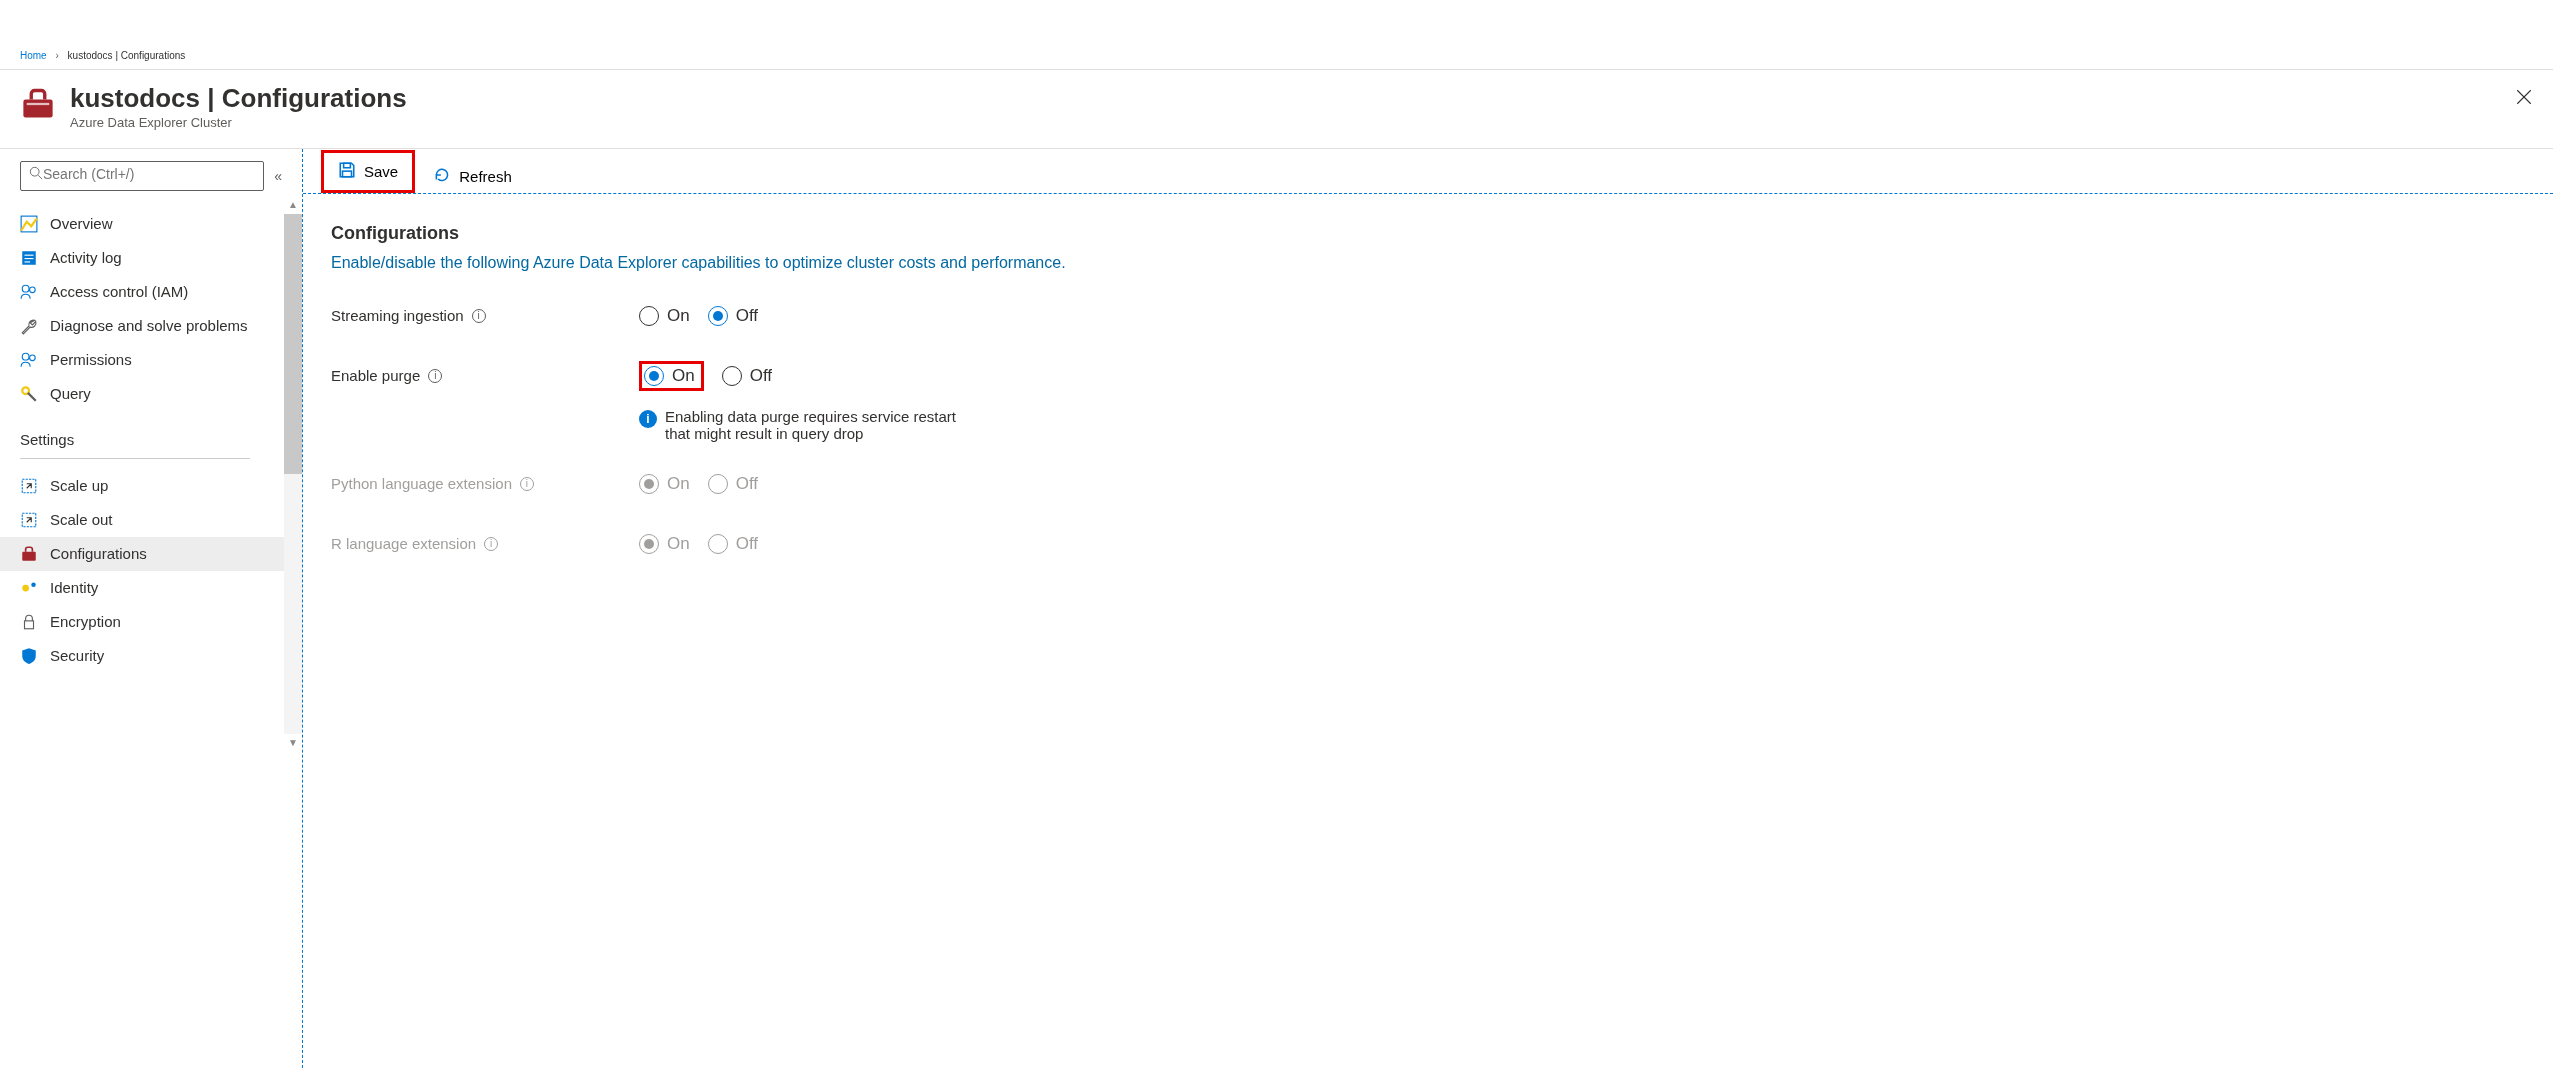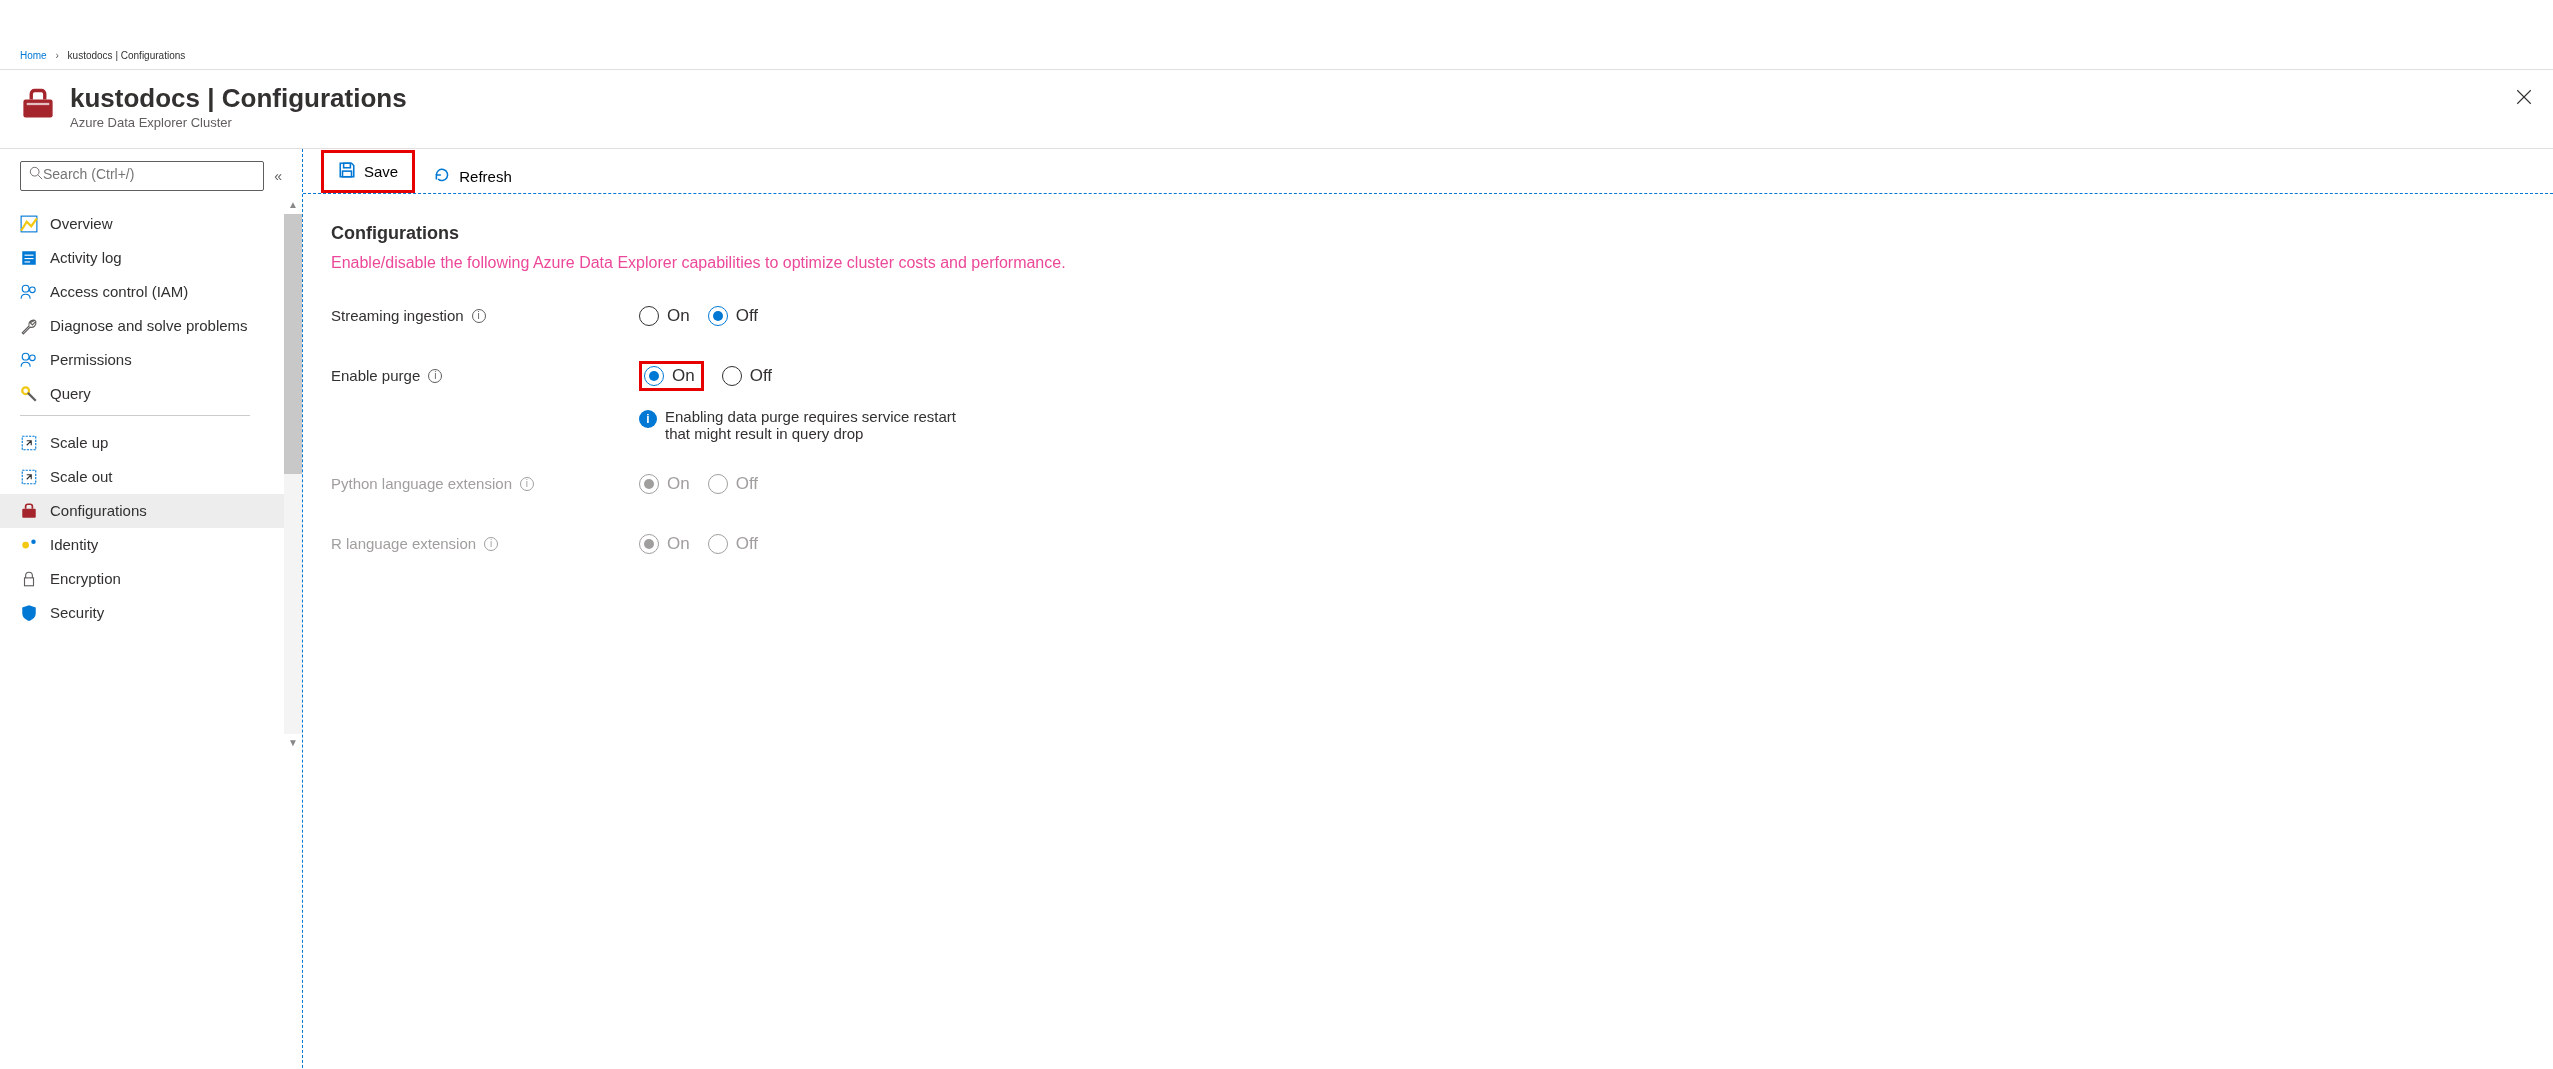--- a/index.html
+++ b/index.html
@@ -41,21 +41,21 @@
   .main { flex:1; border-left:1px dashed #0078d4; position:relative; }
   .main::after { content:""; position:absolute; left:0; right:0; top:44px; border-top:1px dashed #0078d4; }
   .toolbar { display:flex; align-items:flex-end; height:44px; padding-left:18px; gap:6px; }
   .tb-btn { display:flex; align-items:center; gap:8px; padding:6px 12px; cursor:pointer; font-size:15px; border:none; background:none; }
   .tb-btn svg { width:18px; height:18px; }
   .highlight-save { border:3px solid #e60000; padding:2px; }
   .highlight-on   { border:3px solid #e60000; display:inline-flex; align-items:center; padding:2px 6px 2px 2px; }
 
   .content { padding:30px 0 0 28px; max-width:1200px; }
   .content h2 { font-size:18px; font-weight:600; margin-bottom:10px; }
-  .content .desc { font-size:16px; color:#ec4899; margin-bottom:24px; }
+  .content .desc { font-size:16px; color:#0369a1; margin-bottom:24px; }
 
   .config-row { display:flex; align-items:center; margin-bottom:20px; min-height:40px; }
   .config-label { width:308px; display:flex; align-items:center; gap:8px; font-size:15px; }
   .config-label.disabled { color:#a19f9d; }
   .info-icon { width:14px; height:14px; border:1px solid #605e5c; border-radius:50%; display:inline-flex; align-items:center; justify-content:center; font-size:10px; color:#605e5c; }
   .config-label.disabled .info-icon { border-color:#a19f9d; color:#a19f9d; }
 
   .radio-group { display:flex; align-items:center; gap:18px; }
   .radio { display:inline-flex; align-items:center; gap:8px; cursor:pointer; font-size:17px; }
   .radio .circ { width:20px; height:20px; border:1px solid #323130; border-radius:50%; display:inline-flex; align-items:center; justify-content:center; }
@@ -166,20 +166,21 @@
         <span class="nav-icon">
             <svg viewBox="0 0 16 16">
               <circle cx="5" cy="5" r="3" fill="none" stroke="#f2c811" stroke-width="2"></circle>
               <line x1="7" y1="7" x2="14" y2="14" stroke="#605e5c" stroke-width="2"></line>
             </svg>
           </span>
         <span>Query</span>
       </li>
     </ul>
 
+    <div class="nav-section">Settings</div>
     <hr class="nav-section-rule">
     <ul class="nav-list">
       <li class="nav-item">
         <span class="nav-icon">
             <svg viewBox="0 0 16 16">
               <rect x="2" y="2" width="12" height="12" fill="none" stroke="#0078d4" stroke-dasharray="2 1"></rect>
               <path d="M6 10l4-4M10 10V6H6" fill="none" stroke="#323130"></path>
             </svg>
           </span>
         <span>Scale up</span>

